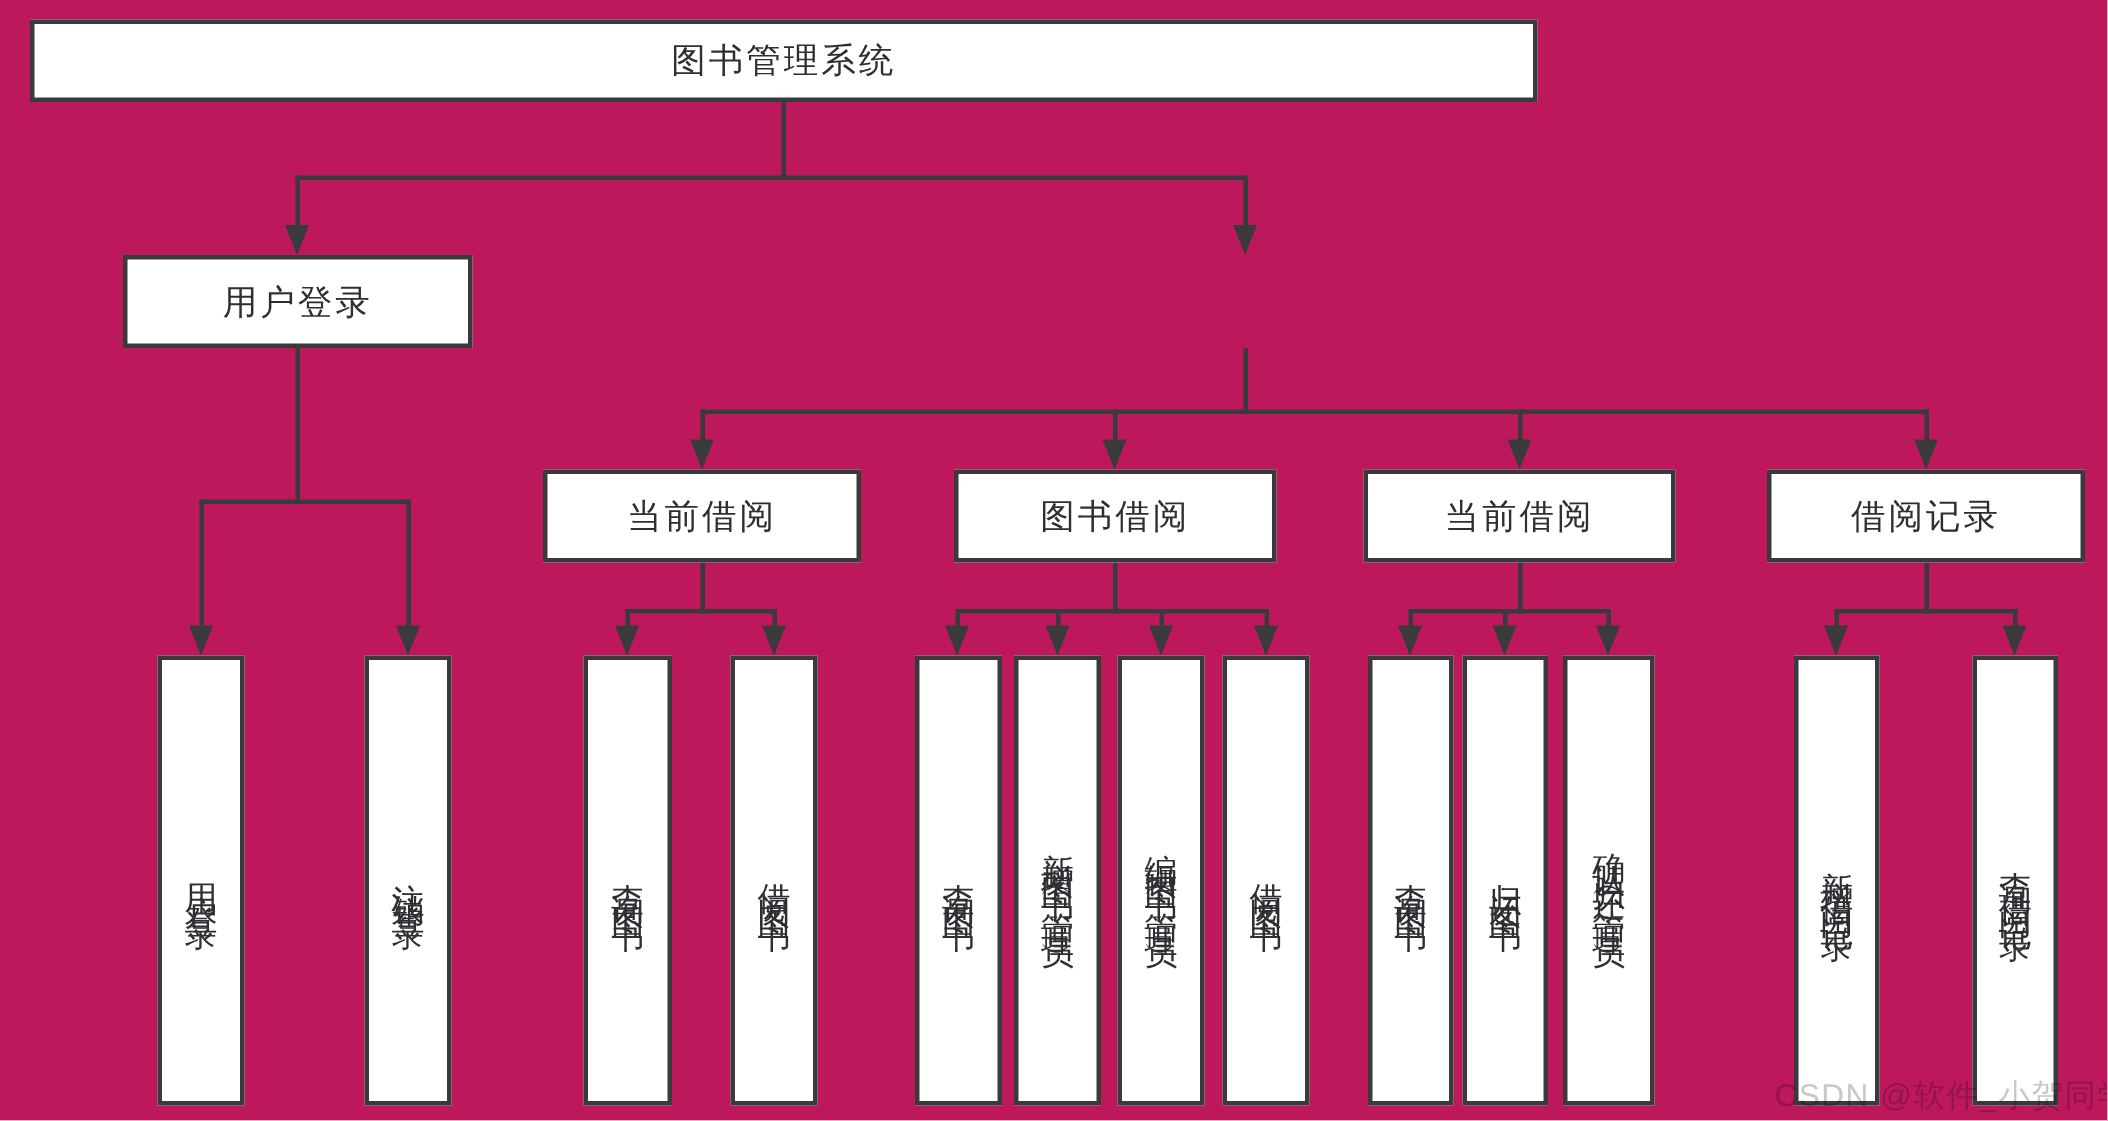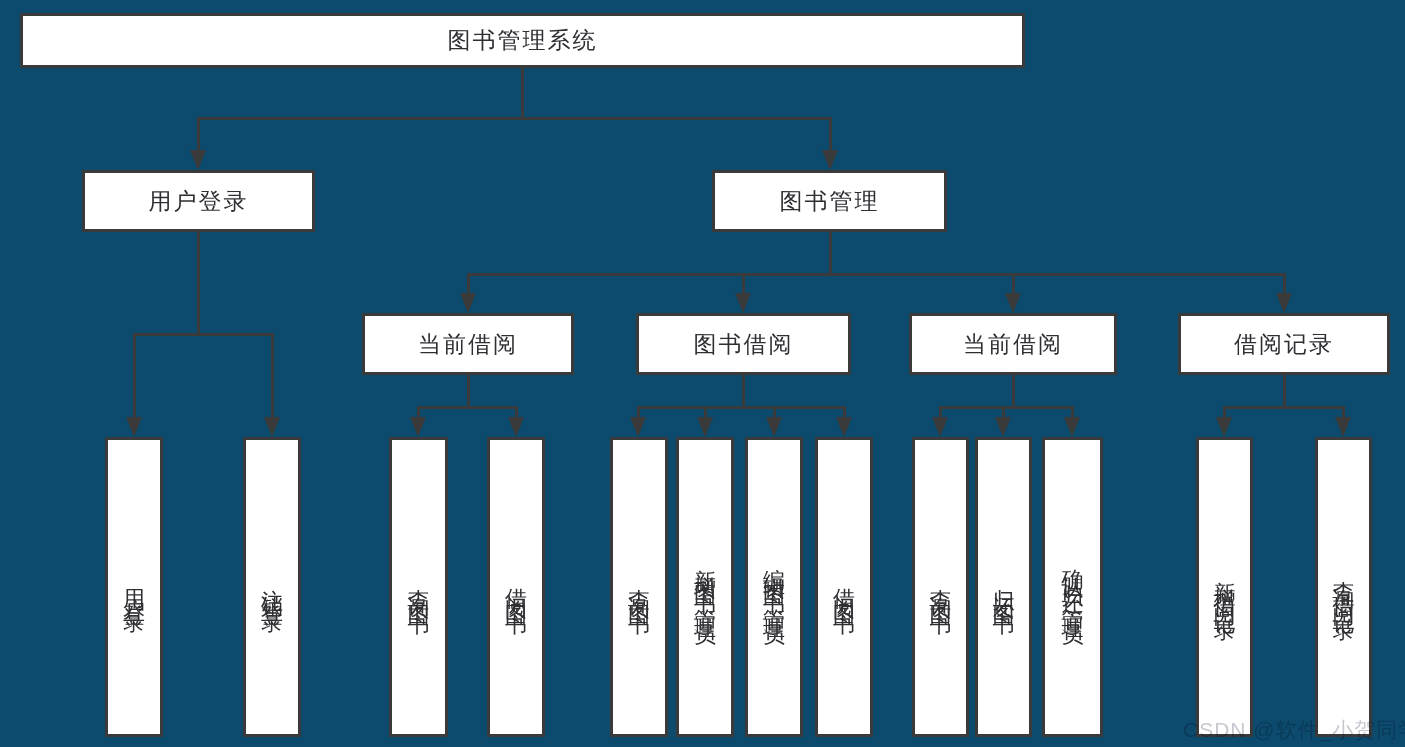--- a/index.html
+++ b/index.html
@@ -1,19 +1,19 @@
 <!DOCTYPE html>
 <html><head>
 <meta charset="utf-8">
 <style>
   html,body{margin:0;padding:0;background:#ffffff;}
   .canvas{
     position:relative;
     width:1405px;height:747px;
-    background:#0c4a6e;
+    background:#be185d;
     font-family:"Liberation Sans", sans-serif;
     overflow:hidden;
     text-decoration:underline;
   }
   .box{
     position:absolute;
     box-sizing:border-box;
     background:#ffffff;
     border:3px solid #3a3a3a;
     display:flex;
@@ -62,21 +62,20 @@
   <div class="box" style="left:20px;top:13px;width:1005px;height:55px;">图书管理系统</div>
 
   <div class="vline" style="left:521px;top:68px;height:51px;"></div>
   <div class="hline" style="left:197px;top:117px;width:634px;"></div>
   <div class="vline" style="left:197px;top:117px;height:36px;"></div>
   <div class="vline" style="left:829px;top:117px;height:36px;"></div>
   <div class="arrow" style="left:190px;top:150px;"></div>
   <div class="arrow" style="left:822px;top:150px;"></div>
 
   <div class="box" style="left:82px;top:170px;width:233px;height:62px;">用户登录</div>
-  <div class="box" style="left:712px;top:170px;width:235px;height:62px;">图书管理</div>
 
   <div class="vline" style="left:197px;top:232px;height:104px;"></div>
   <div class="hline" style="left:133px;top:333px;width:141px;"></div>
   <div class="vline" style="left:133px;top:333px;height:87px;"></div>
   <div class="vline" style="left:271px;top:333px;height:87px;"></div>
   <div class="arrow" style="left:126px;top:417px;"></div>
   <div class="arrow" style="left:264px;top:417px;"></div>
 
   <div class="vline" style="left:829px;top:232px;height:44px;"></div>
   <div class="hline" style="left:467px;top:273px;width:819px;"></div>

